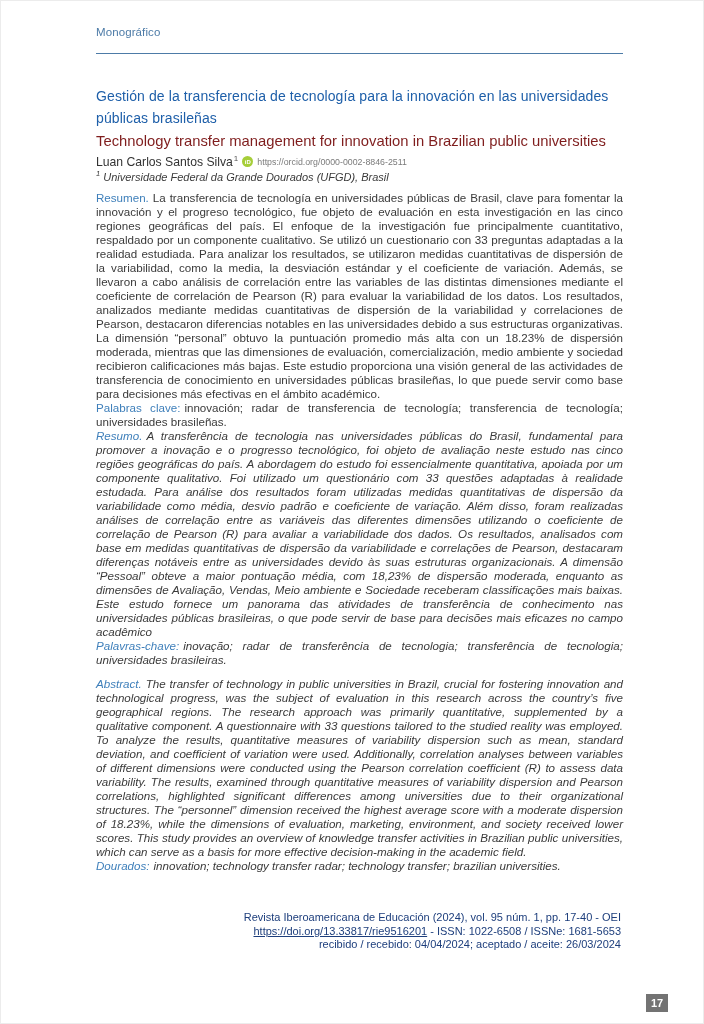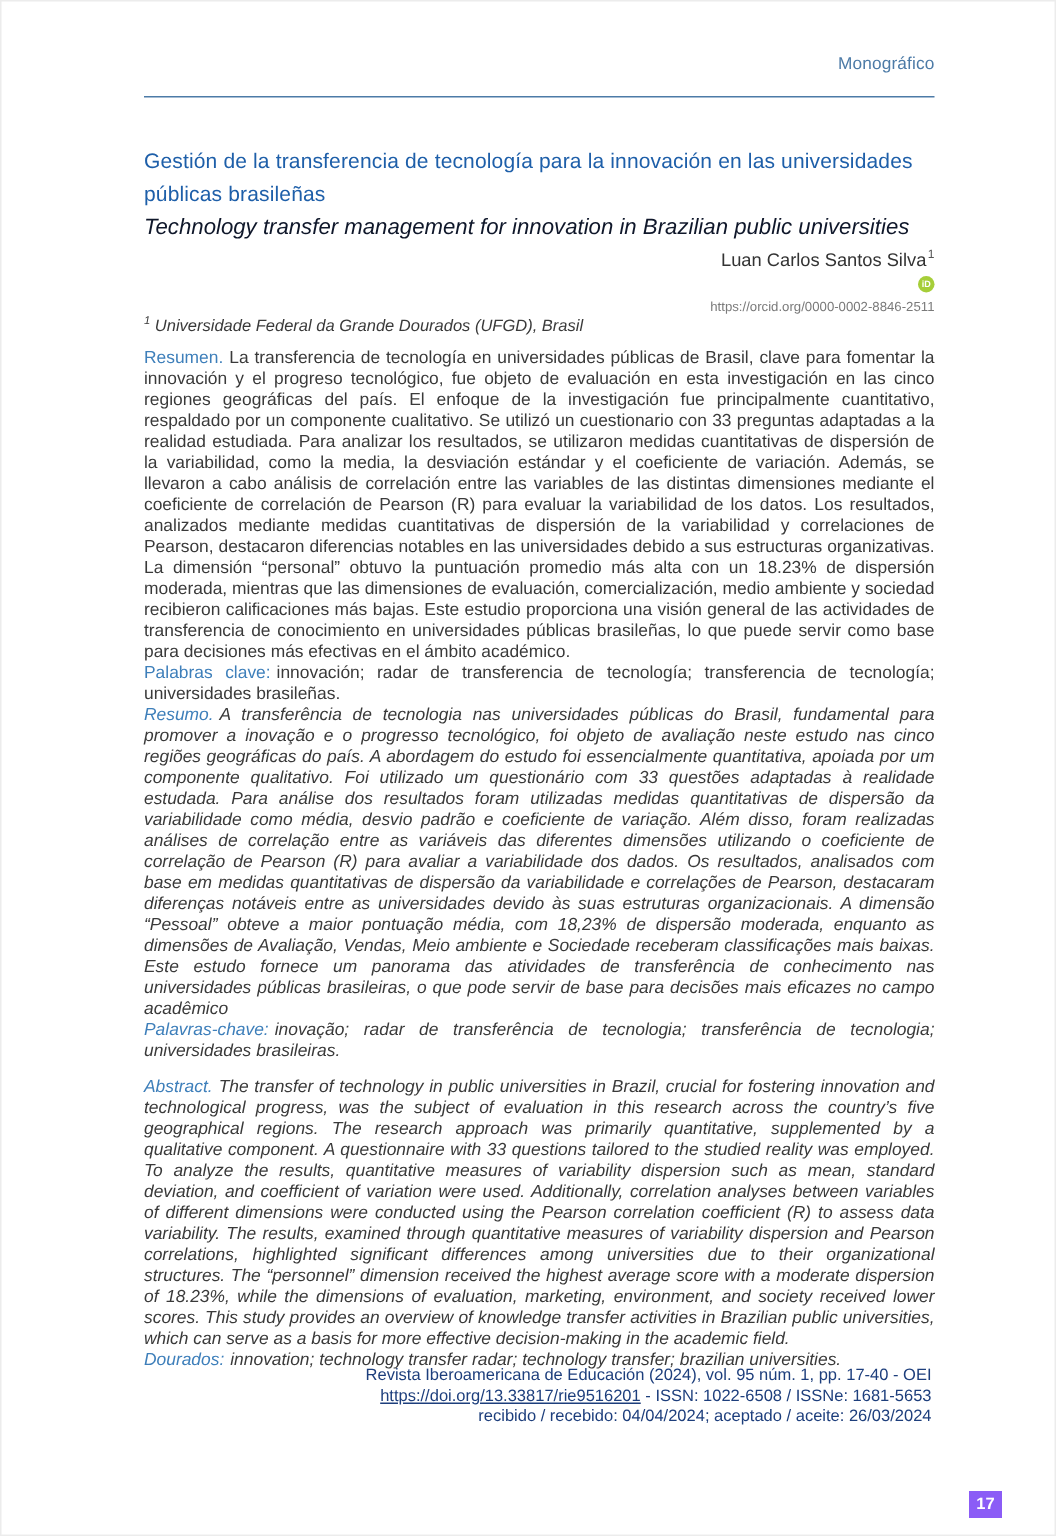--- a/index.html
+++ b/index.html
@@ -9,39 +9,39 @@
     background:#ffffff;
     box-sizing:border-box;
     border:1px solid #ececec;
     font-family:"Liberation Sans", sans-serif;
     color:#3a3a3a;
     overflow:hidden;
   }
   .content{position:absolute;left:95px;top:0;width:527px;}
   
   .section-label{
-    text-align:right;font-size:11.5px;color:#4d7ba7;
-    padding-top:36px;letter-spacing:.1px;
+    text-align:left;font-size:11.5px;color:#4d7ba7;
+    padding-top:25px;letter-spacing:.1px;
   }
   .rule{border:none;border-top:1.4px solid #4d7ba7;margin:15px 0 0 0;}
   
   .title-es{
     margin:31px 0 0 0;font-size:14px;line-height:22px;font-weight:normal;
     color:#1e5fa9;letter-spacing:.1px;
   }
   .title-pt{
     margin:5px 0 0 0;font-size:14.8px;line-height:18px;font-style:italic;
     color:#1e5fa9;text-align:justify;
   }
   .title-en{
-    margin:3px 0 0 0;font-size:14.8px;line-height:18px;font-style:italic;
-    color:#0f172a;
+    margin:3px 0 0 0;font-size:14.8px;line-height:18px;
+    color:#7f1d1d;
   }
   
-  .author-row{margin-top:4px;font-size:12.2px;color:#333333;display:flex;align-items:flex-end;gap:4px;flex-direction:column;}
+  .author-row{margin-top:4px;font-size:12.2px;color:#333333;display:flex;align-items:center;gap:4px;}
   .author-sup{font-size:8px;vertical-align:super;color:#555;margin-left:1px;}
   .orcid-badge{
     display:inline-flex;align-items:center;justify-content:center;
     width:11px;height:11px;border-radius:50%;
     background:#a6ce39;color:#ffffff;font-size:6px;font-weight:bold;
     cursor:pointer;
   }
   .orcid-url{font-size:8.8px;color:#7a7a7a;text-decoration:none;}
   .affiliation{margin-top:0;font-size:11px;font-style:italic;color:#3a3a3a;}
   .affiliation sup{font-size:7.5px;}
@@ -54,21 +54,21 @@
   .lbl{color:#3e7fba;padding-right:4px;}
   .it{font-style:italic;}
   
   .footer{
     position:absolute;left:95px;right:82px;top:910px;
     text-align:right;font-size:11px;line-height:13.6px;color:#1d3e7c;
   }
   .doi-link{color:#1d3e7c;text-decoration:underline;cursor:pointer;}
   .page-badge{
     position:absolute;left:645px;top:993px;width:22px;height:18px;
-    background:#8b5cf6;color:#ffffff;font-size:11px;font-weight:bold;
+    background:#737373;color:#ffffff;font-size:11px;font-weight:bold;
     display:flex;align-items:center;justify-content:center;
   }
 </style>
 </head>
 <body>
 
 <div class="page">
   <div class="content">
 
     <div class="section-label">Monográfico</div>

